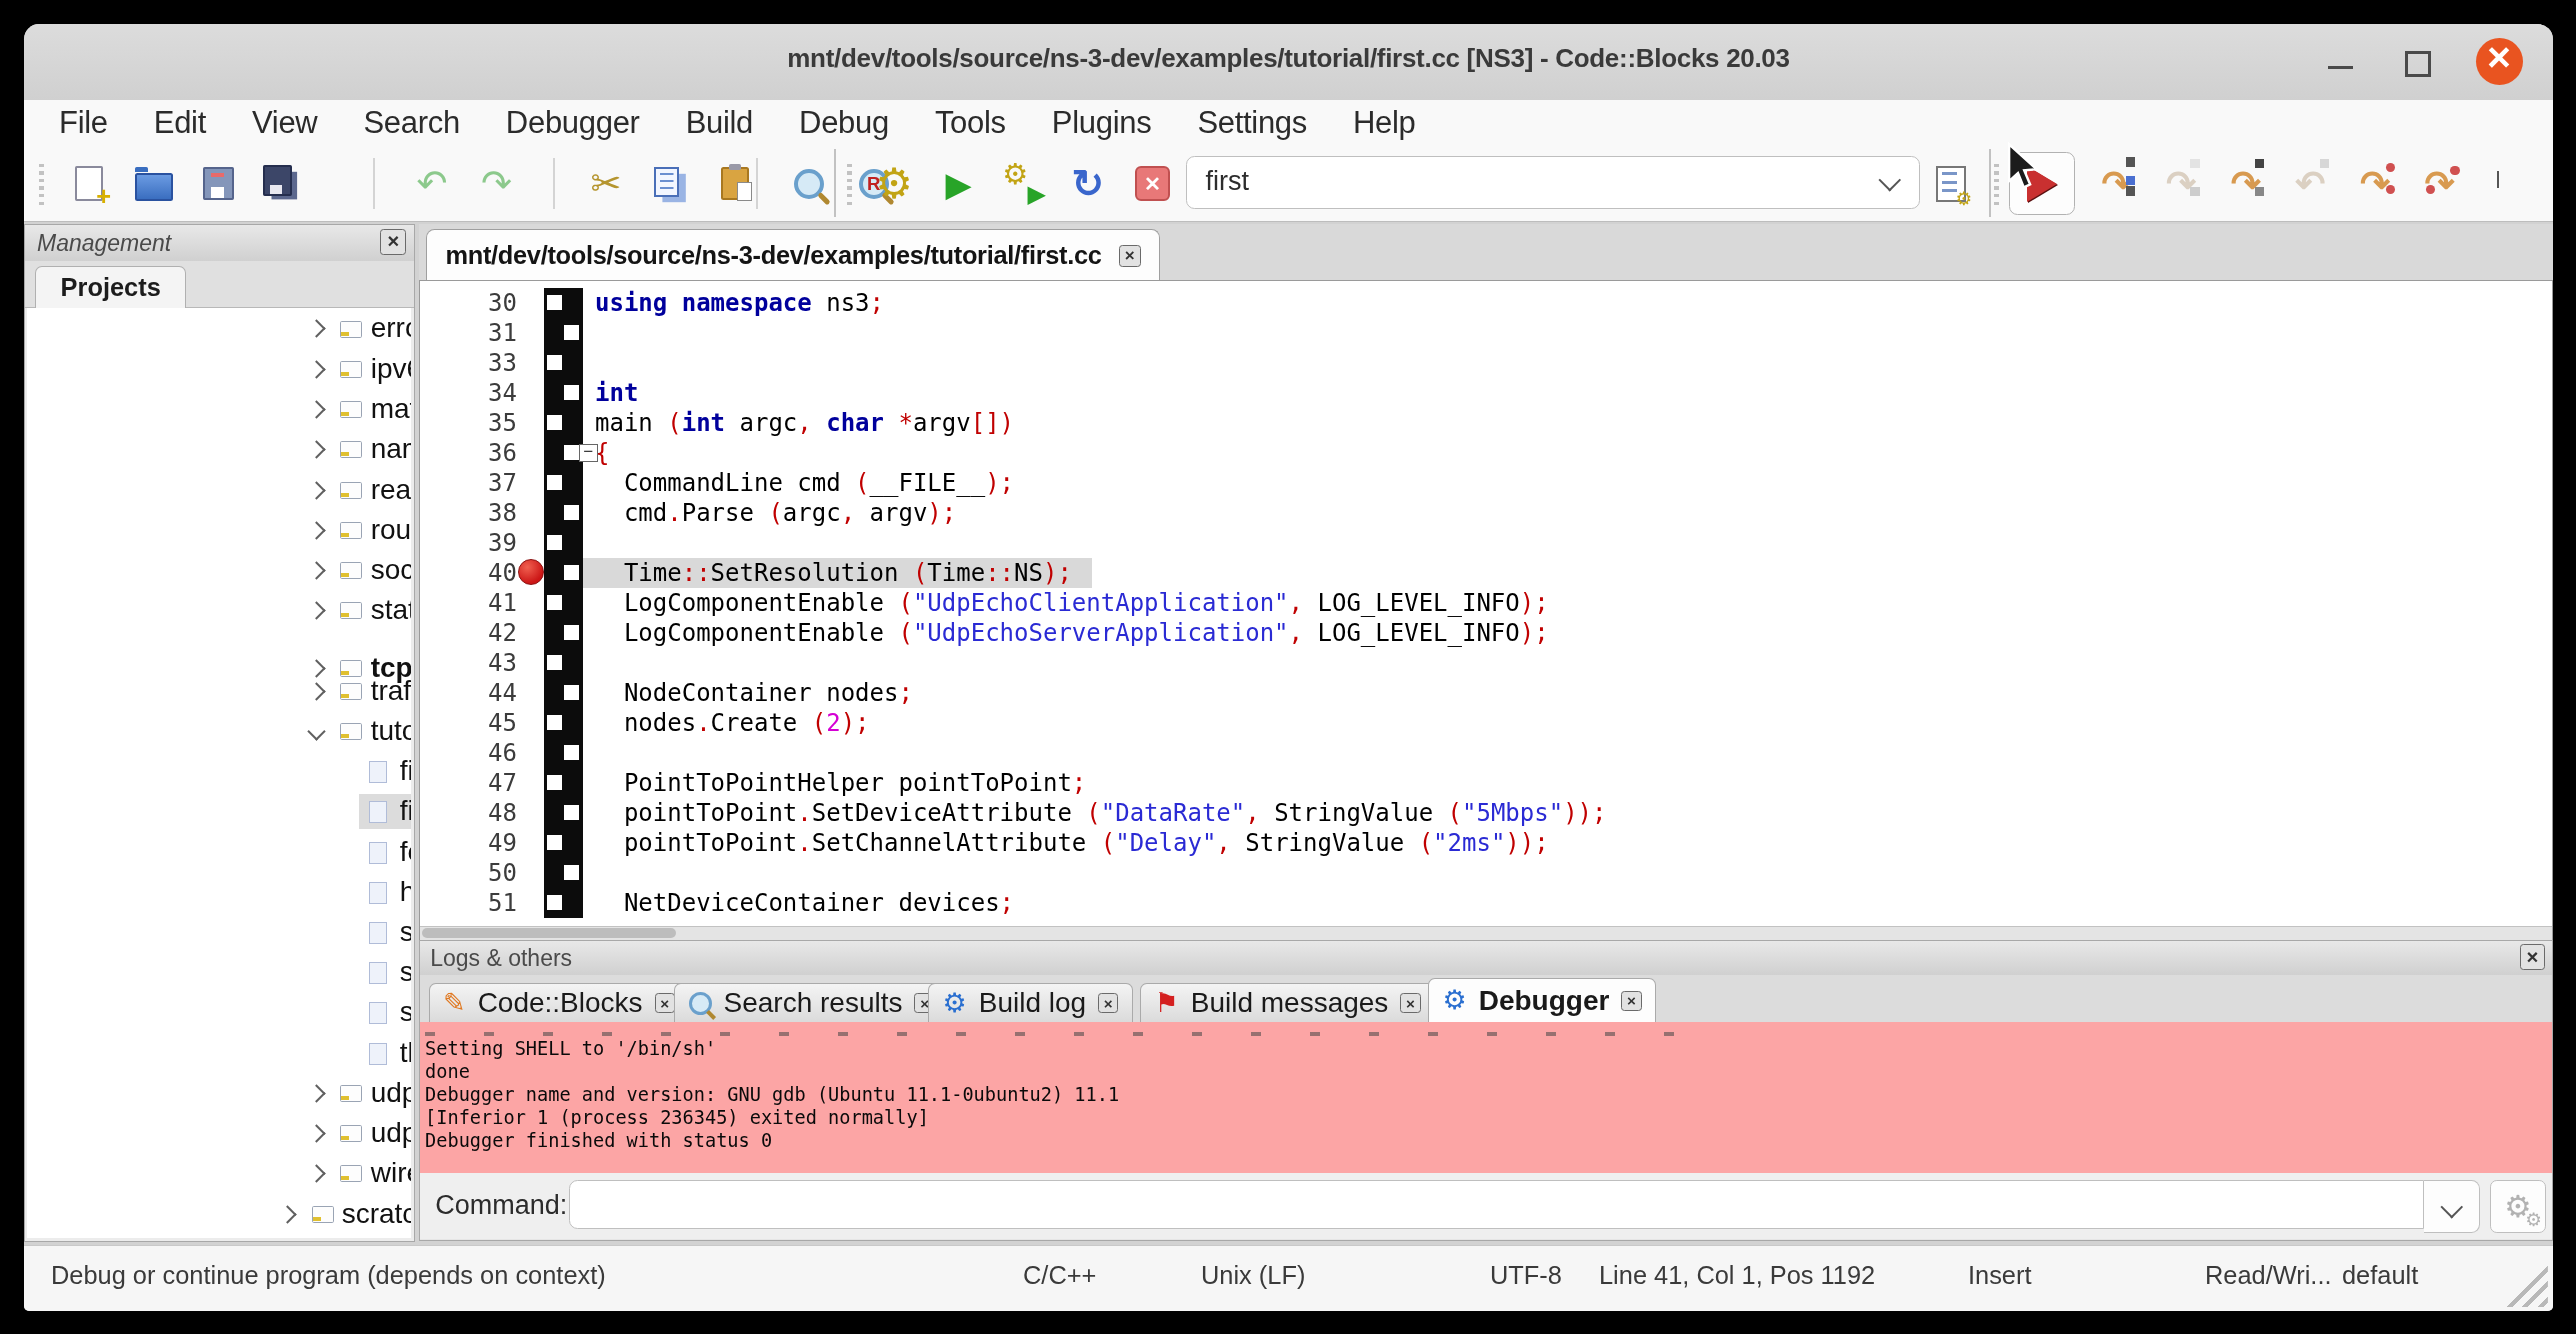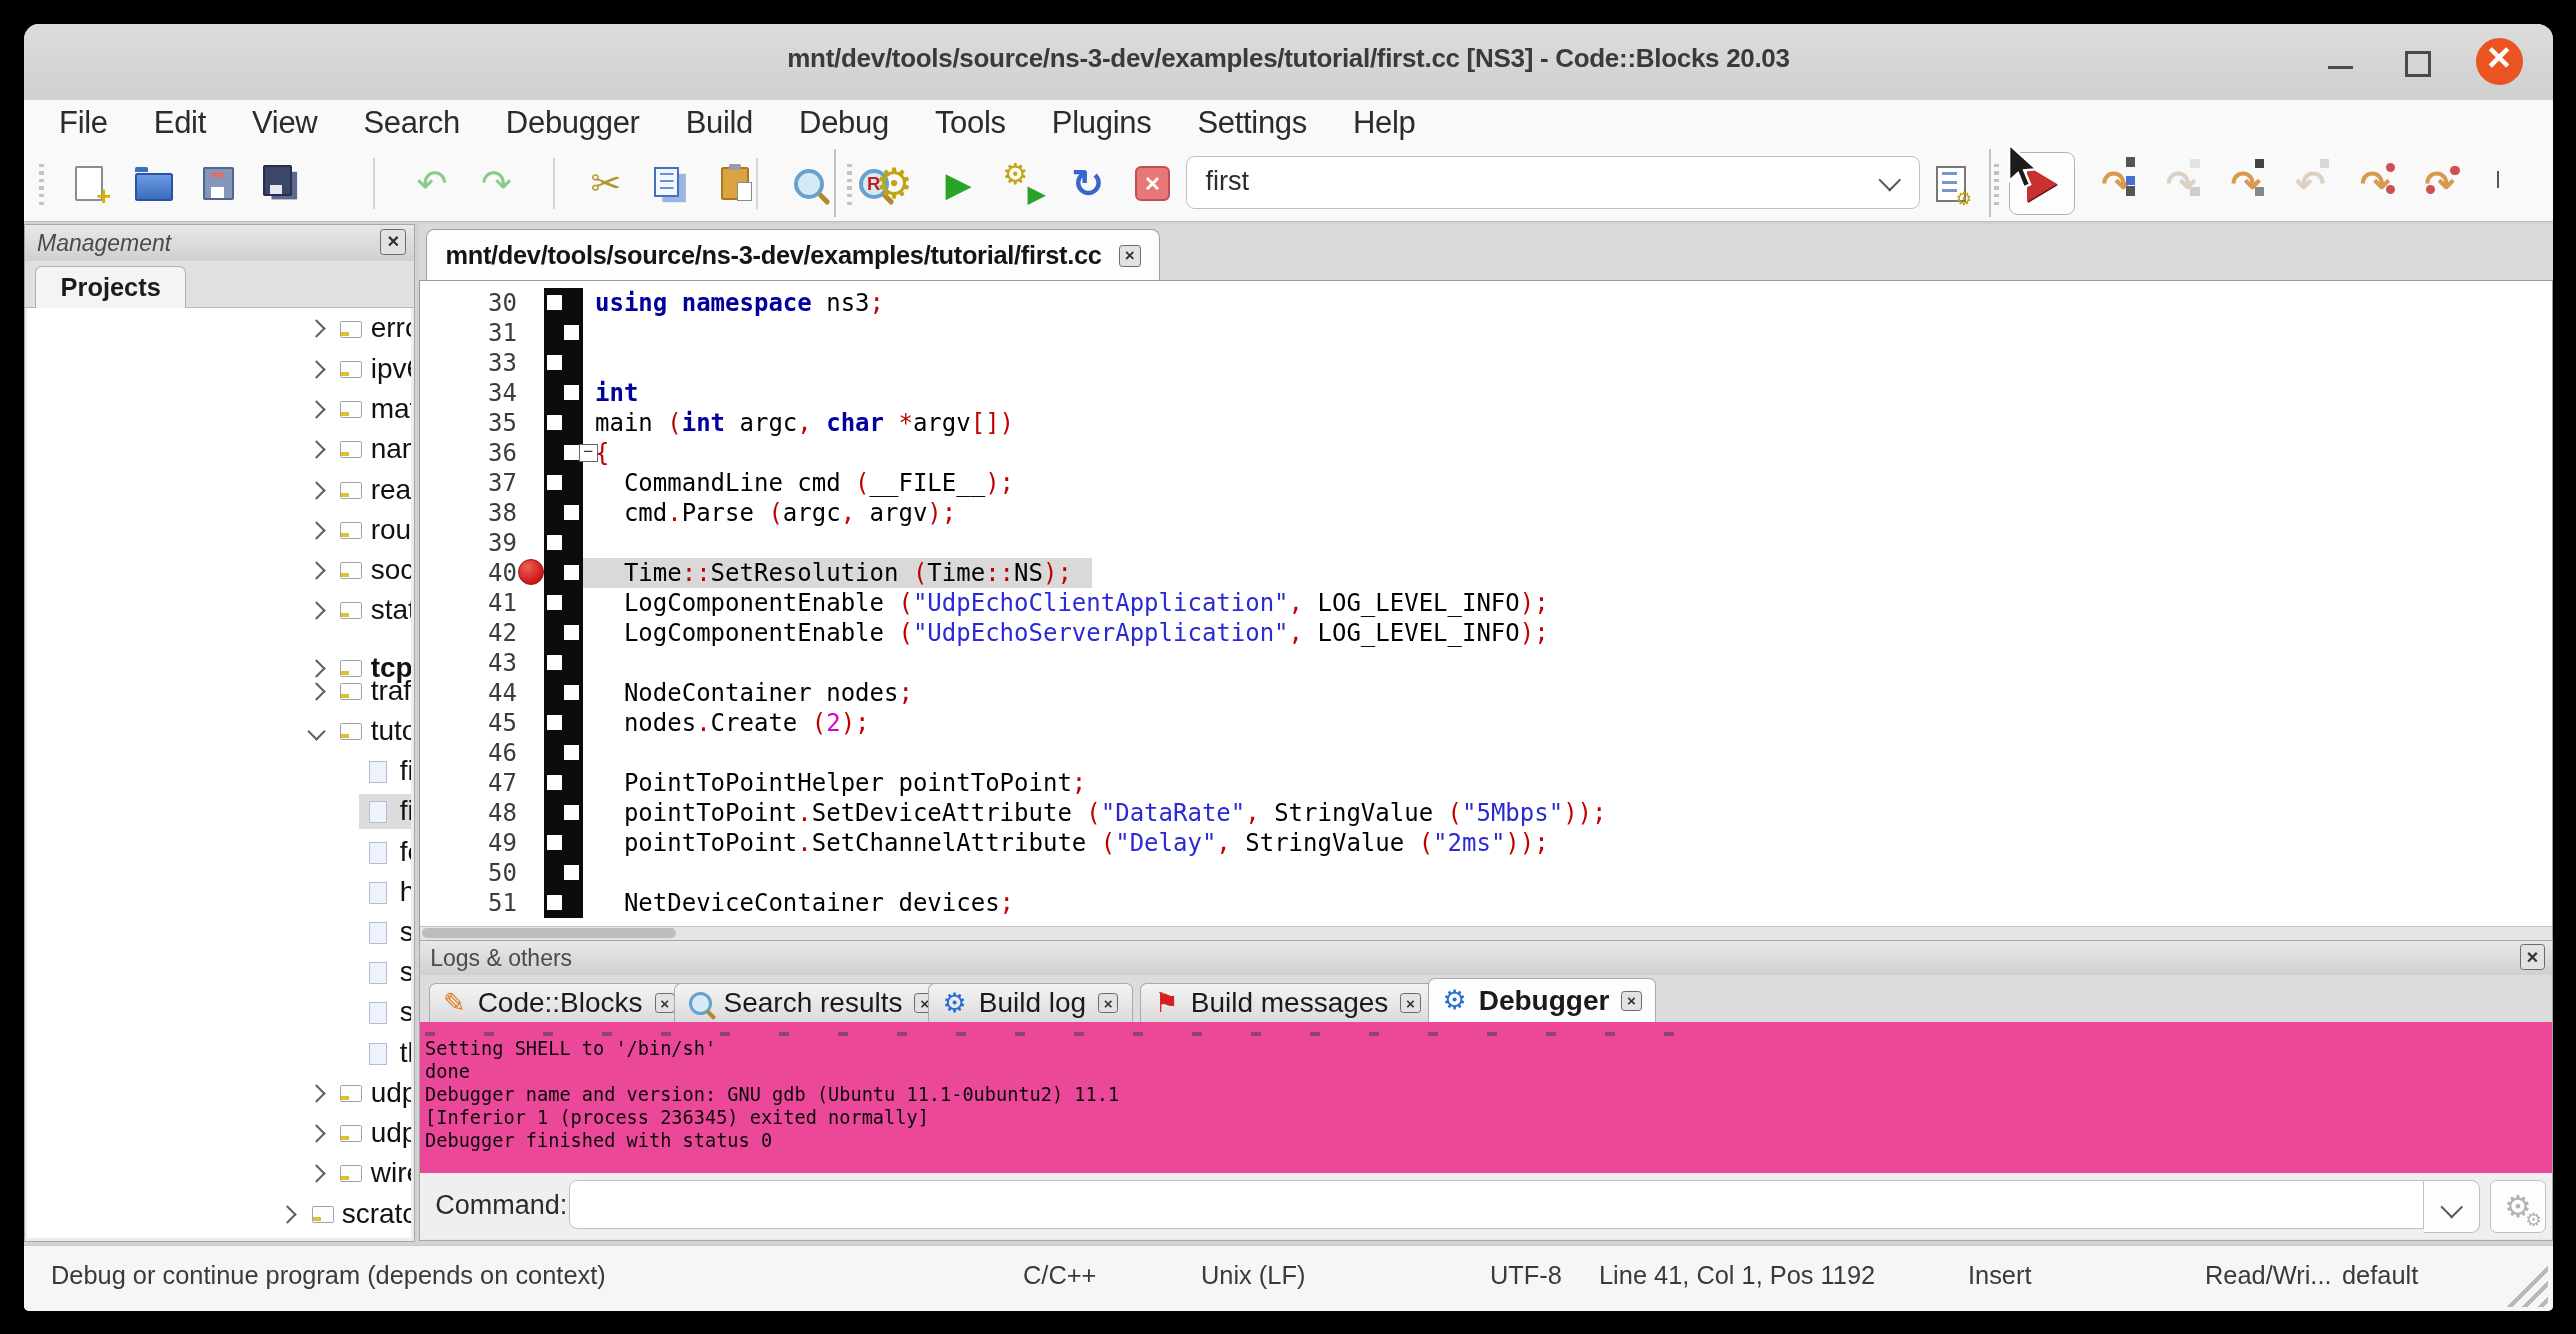--- a/index.html
+++ b/index.html
@@ -140,21 +140,21 @@
   .ltab.active{top:3.4px;height:44px;background:#fdfdfd;}
   .ltab .lbl{font-size:28px;color:#1a1a1a;}
   .ltab.active .lbl{font-weight:bold;}
   .ltab .xbox{width:20.3px;height:20.3px;font-size:15.2px;}
   .ltab .licon{font-size:27px;line-height:1;}
   .notes-icon{color:#e07820;}
   .flag-icon{color:#d42020;}
   .bluegear-icon{color:#2a6fd0;}
   .searchm-icon{width:17px;height:17px;border:3.4px solid #6aa0cc;border-radius:50%;background:#d6eaf6;position:relative;display:inline-block;}
   .searchm-icon::after{content:"";position:absolute;right:-7.6px;bottom:-5.1px;width:10.2px;height:4.2px;background:#b08830;transform:rotate(45deg);}
-  #log-out{position:absolute;left:0;top:81px;width:100%;height:151px;background:#ec4899;border-bottom:1.7px solid #b8b8b8;overflow:hidden;}
+  #log-out{position:absolute;left:0;top:81px;width:100%;height:151px;background:#fca5a5;border-bottom:1.7px solid #b8b8b8;overflow:hidden;}
   #log-clip{height:12px;margin:1.7px 0 1.7px 5.1px;width:60%;opacity:.55;
     background:repeating-linear-gradient(90deg,#444 0 10.2px,transparent 10.2px 59px);background-size:100% 4.2px;background-position:0 100%;background-repeat:no-repeat;}
   .logline{font-family:"DejaVu Sans Mono",monospace;font-size:18.6px;line-height:23px;color:#0a0a0a;padding-left:5.1px;white-space:pre;}
   #cmdrow{position:absolute;left:0;top:232px;width:100%;height:66px;background:#efefef;}
   #cmdlabel{position:absolute;left:15.2px;top:17px;font-size:27px;color:#2b2b2b;}
   #cmdinput{position:absolute;left:149px;top:6.8px;width:1855px;height:49px;background:#fff;border:1.7px solid #bfbfbf;border-radius:8.5px 0 0 8.5px;
     box-sizing:border-box;font-size:25.4px;padding:0 13.5px;outline:none;}
   .cmdbtn{position:absolute;top:6.8px;width:56px;height:53px;background:#fdfdfd;border:1.7px solid #bfbfbf;border-radius:6.8px;box-sizing:border-box;
     display:flex;align-items:center;justify-content:center;}
   #cmd-drop{left:2004px;border-radius:0 8.5px 8.5px 0;border-left:none;}

